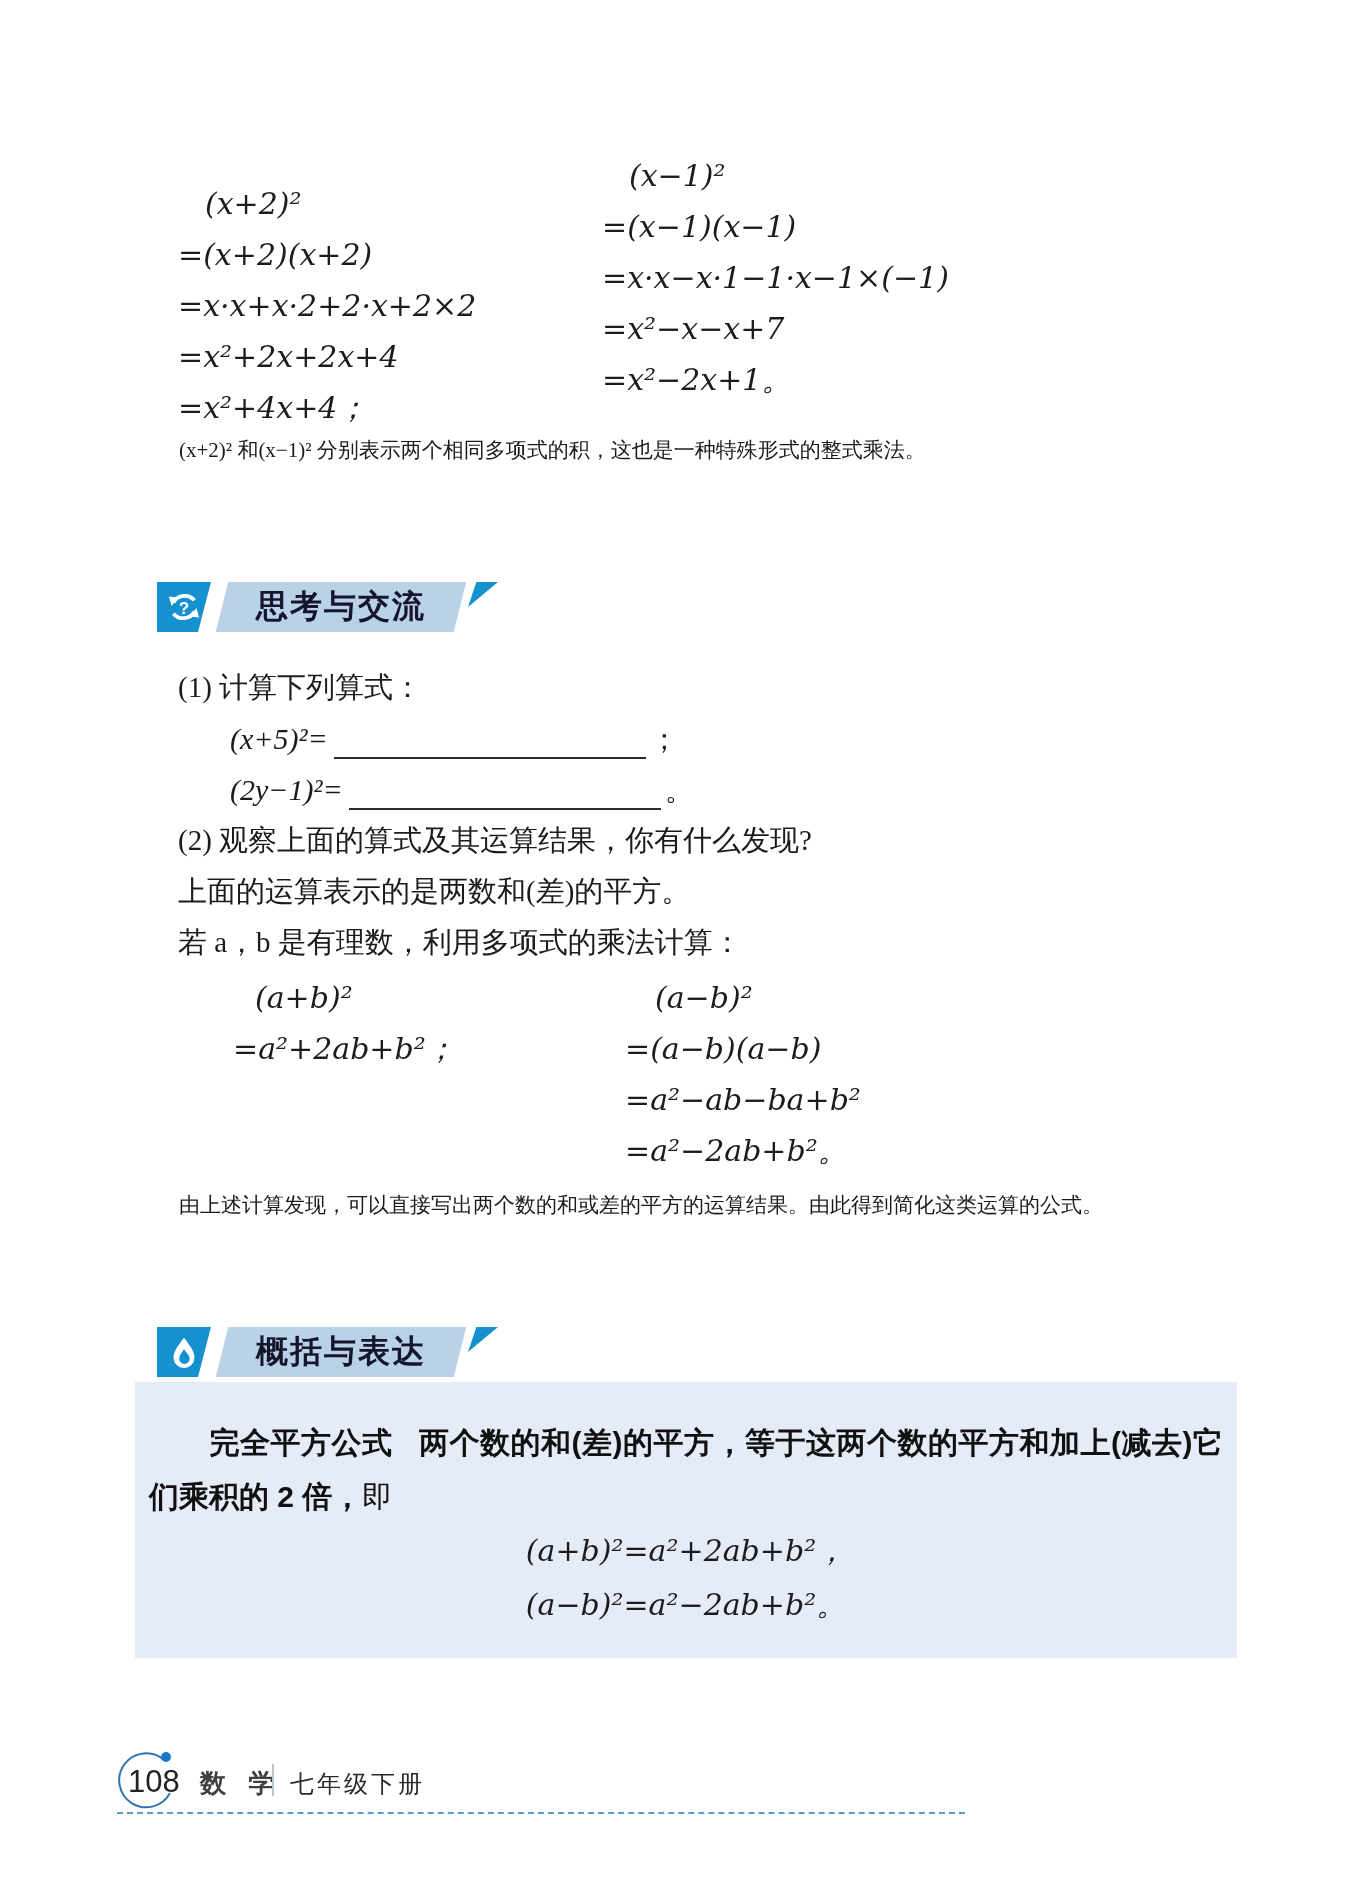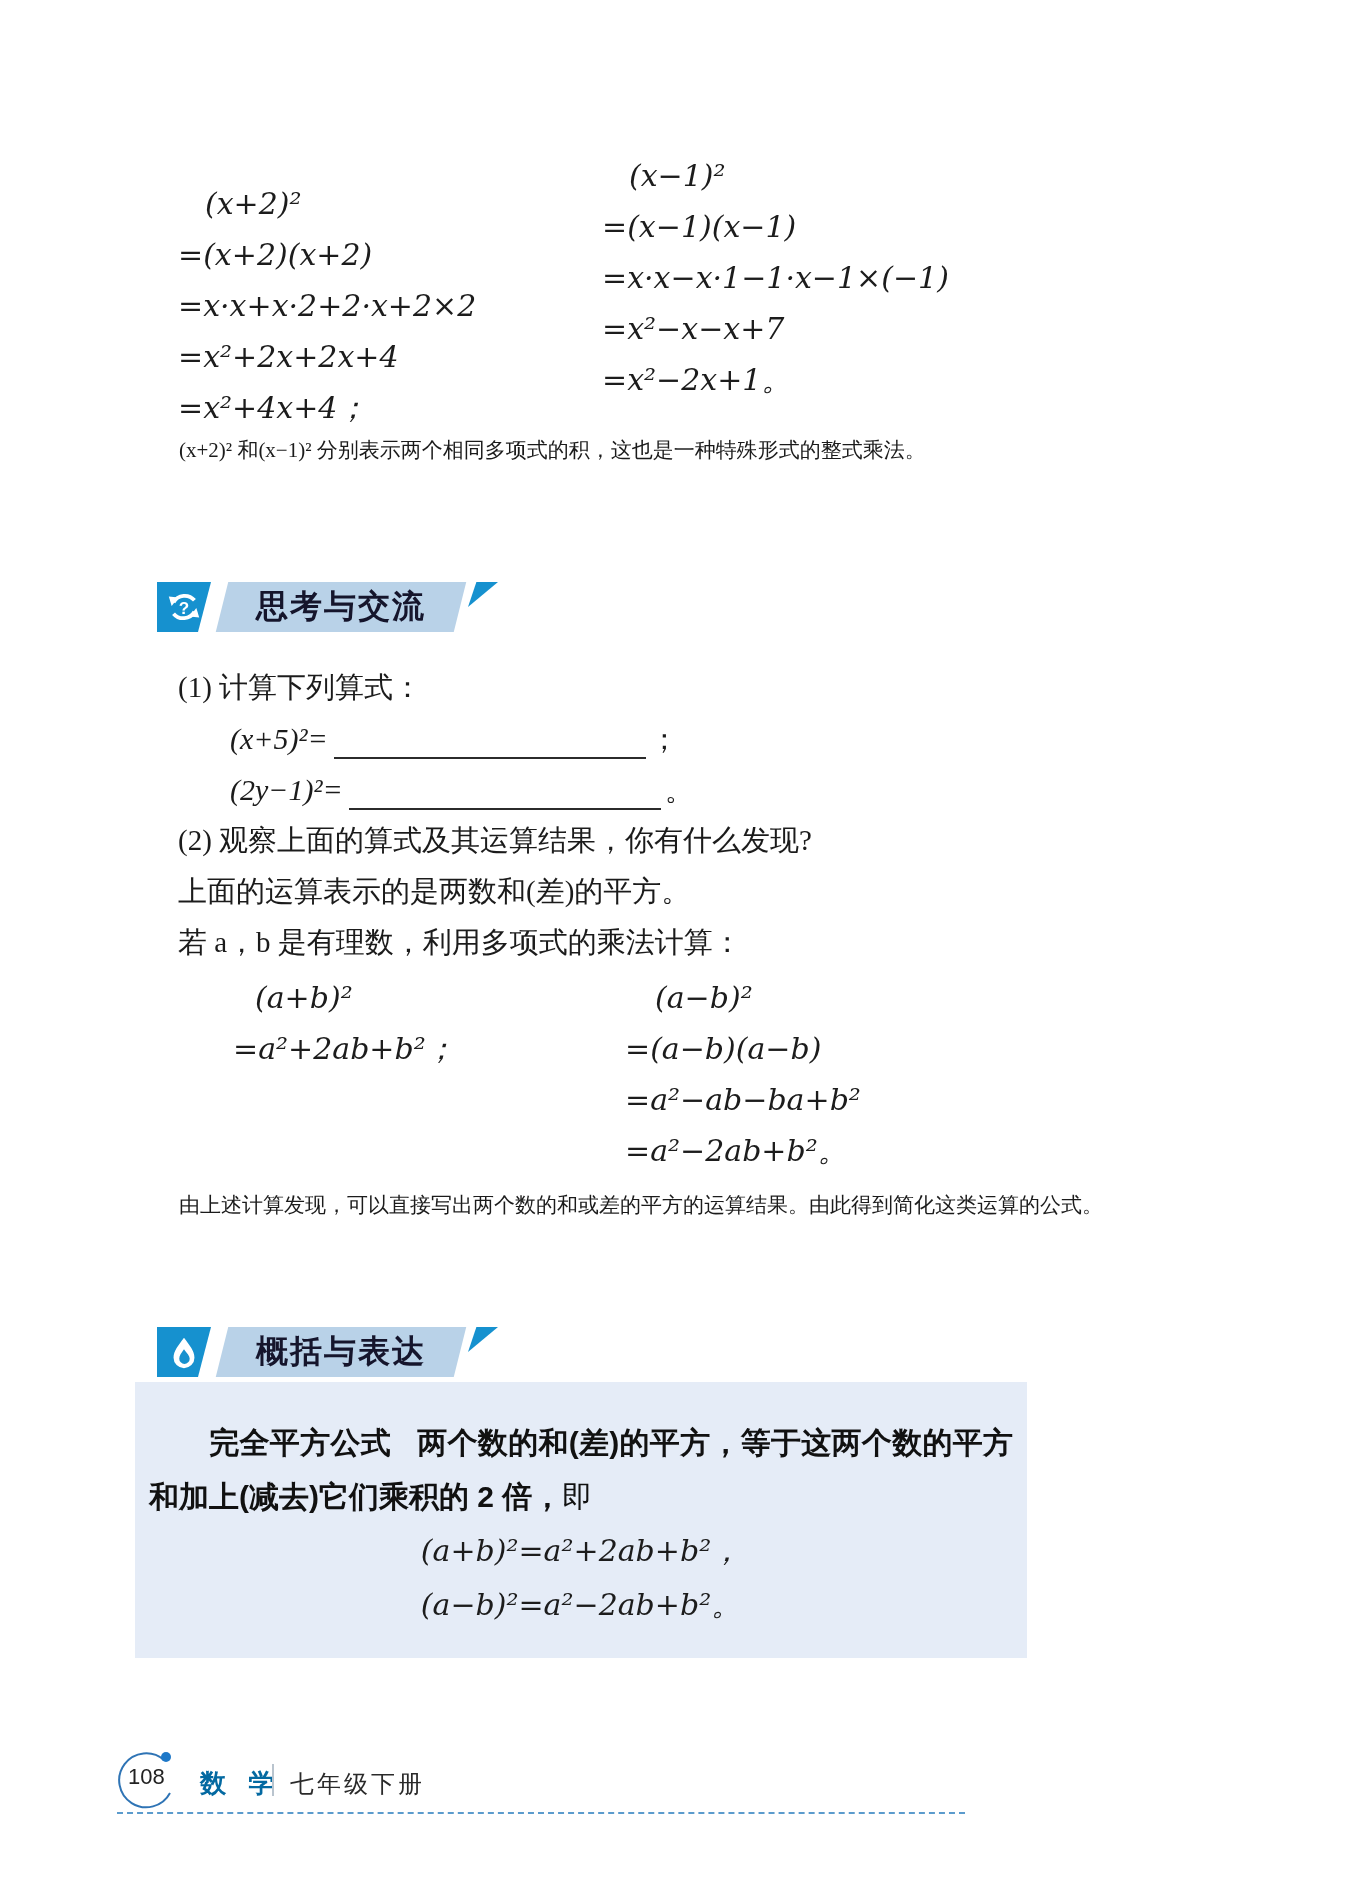--- a/index.html
+++ b/index.html
@@ -45,23 +45,23 @@
   .sumbox{position:absolute;background:#e5ecf7;}
   .sumbox .bodytext{padding:34px 14px 0 14px;font-family:"Liberation Sans","DejaVu Sans",sans-serif;
         font-weight:bold;font-size:30px;line-height:54px;color:#111;text-align:justify;}
   .sumbox .bodytext .ind{display:inline-block;width:60px;}
   .sumbox .termgap{display:inline-block;width:26px;}
   .sumbox .tail{font-family:"Liberation Serif","DejaVu Serif",serif;font-weight:normal;}
   .sumbox .formula{text-align:center;font-family:"DejaVu Serif",serif;font-style:italic;
         font-size:30px;line-height:54px;color:#1c1c1c;font-weight:normal;}
 
   
-  .footer-num{position:absolute;left:128px;top:1764px;font-size:22px;color:#222;
+  .footer-num{position:absolute;left:128px;top:1764px;font-size:31px;color:#222;
         font-family:"Liberation Sans","DejaVu Sans",sans-serif;}
-  .footer-subject{position:absolute;left:200px;top:1766px;font-size:26px;color:#0369a1;
+  .footer-subject{position:absolute;left:200px;top:1766px;font-size:26px;color:#404040;
         font-weight:bold;letter-spacing:8px;}
   .footer-sep{position:absolute;left:272px;top:1764px;width:2px;height:32px;background:#b9c4ce;}
   .footer-volume{position:absolute;left:290px;top:1768px;font-size:24px;color:#2a2a2a;
         letter-spacing:3px;}
   .footer-dash{position:absolute;left:117px;top:1812px;width:848px;height:0;
         border-top:2px dashed #5b9bcd;}
 </style>
 </head>
 <body>
 
@@ -136,21 +136,21 @@
       <path d="M20 5 C14 13 9 19 9 26 a11 11 0 0 0 22 0 C31 19 26 13 20 5 Z" fill="#ffffff"></path>
       <path d="M20 17 C17 21 15 24 15 27 a5.5 5.5 0 0 0 11 0 C26 24 23 21 20 17 Z" fill="#1691cf"></path>
     </svg>
   </div>
   <div class="banner-ribbon">
     <span class="banner-label">概括与表达</span>
   </div>
   <div class="banner-tri"></div>
 </div>
 
-<div class="sumbox" style="top:1382px;left:135px;width:892px;height:276px;">
+<div class="sumbox" style="top:1382px;left:135px;width:1102px;height:276px;">
   <div class="bodytext">
     <span class="ind"></span><span>完全平方公式</span><span class="termgap"></span><span>两个数的和(差)的平方，等于这两个数的平方和加上(减去)它们乘积的 2 倍，</span><span class="tail">即</span>
   </div>
   <div class="formula">(a+b)²=a²+2ab+b²，</div>
   <div class="formula">(a−b)²=a²−2ab+b²。</div>
 </div>
 
 <svg class="abs" style="left:108px;top:1748px;" width="72" height="72" viewBox="0 0 72 72">
   <path d="M 56 12 A 27 27 0 1 0 62 45" fill="none" stroke="#2f74b5" stroke-width="2"></path>
   <circle cx="58" cy="9" r="5" fill="#1e78c8"></circle>

